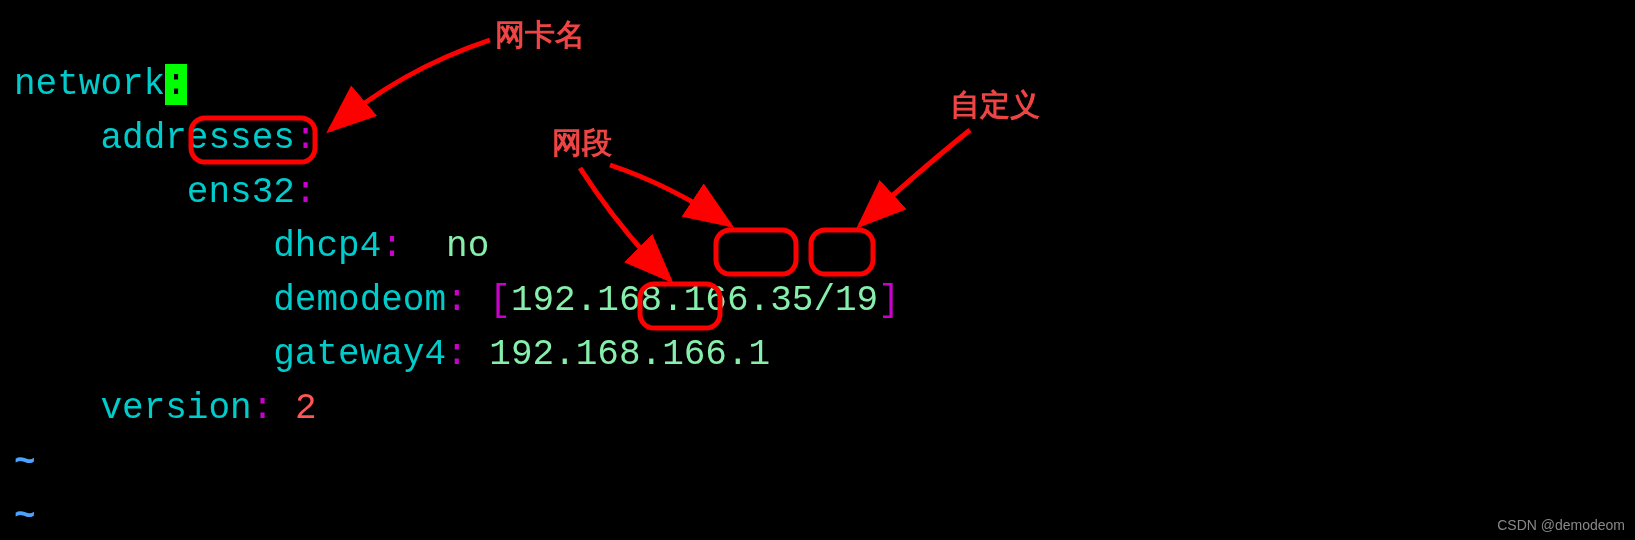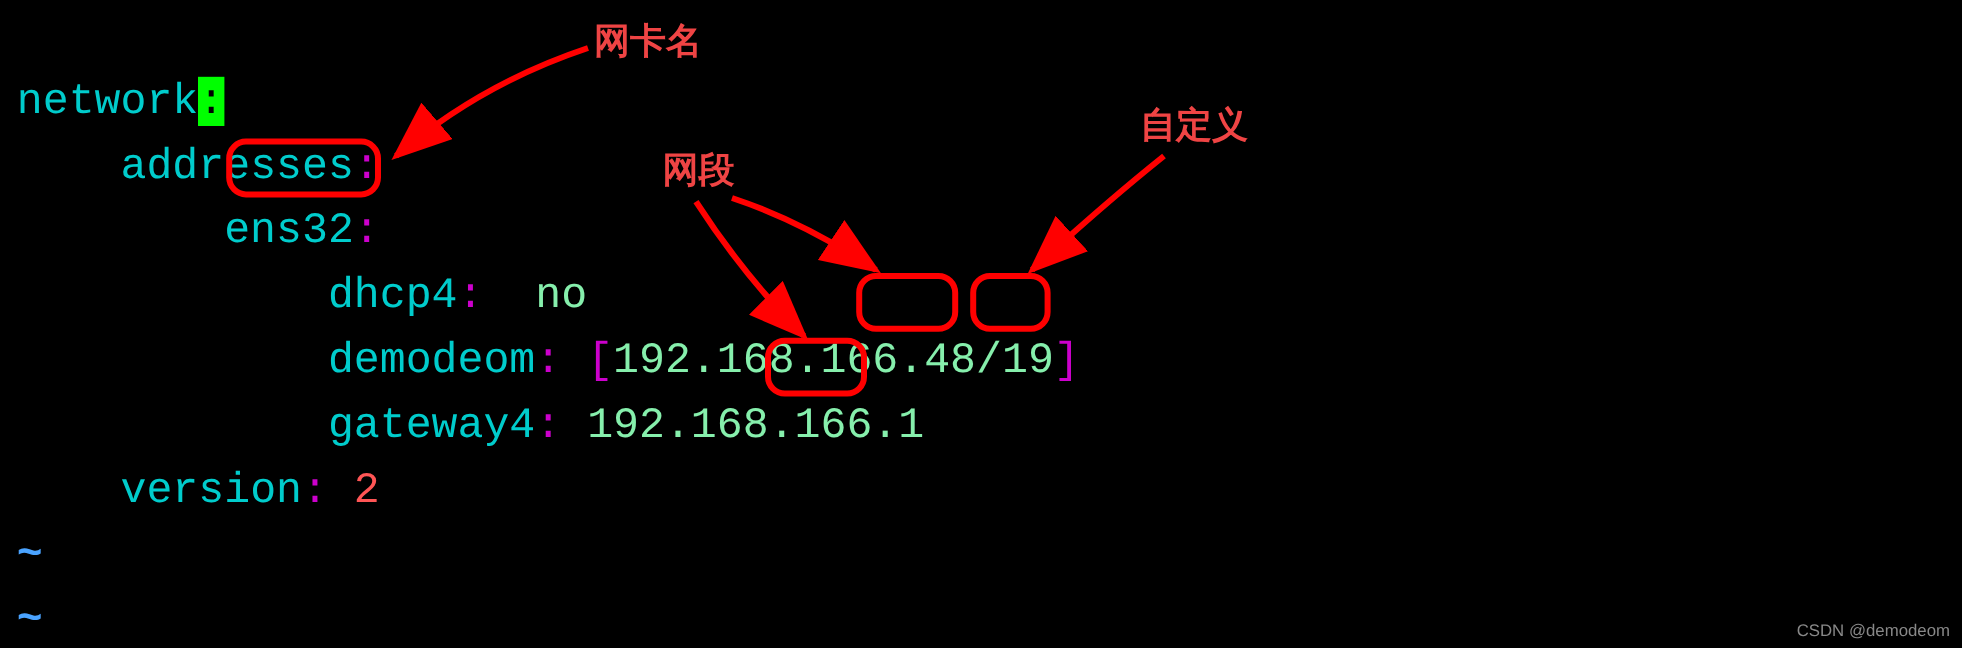--- a/index.html
+++ b/index.html
@@ -55,21 +55,21 @@
   }
 </style>
 </head>
 <body>
 
 <div class="code">
 <span class="key">network</span><span class="cursor">:</span>
     <span class="key">addresses</span><span class="colon">:</span>
         <span class="key">ens32</span><span class="colon">:</span>
             <span class="key">dhcp4</span><span class="colon">:</span>  <span class="plain">no</span>
-            <span class="key">demodeom</span><span class="colon">:</span> <span class="bracket">[</span><span class="plain">192.168.</span><span class="plain">166</span><span class="plain">.</span><span class="plain">48</span><span class="plain">/19</span><span class="bracket">]</span>
+            <span class="key">demodeom</span><span class="colon">:</span> <span class="bracket">[</span><span class="plain">192.168.</span><span class="plain">166</span><span class="plain">.</span><span class="plain">35</span><span class="plain">/19</span><span class="bracket">]</span>
             <span class="key">gateway4</span><span class="colon">:</span> <span class="plain">192.168.</span><span class="plain">166</span><span class="plain">.1</span>
     <span class="key">version</span><span class="colon">:</span> <span class="num">2</span>
 <span class="tilde">~</span>
 <span class="tilde">~</span>
 </div>
 
 <div class="annotation" style="left:495px; top:12px;">网卡名</div>
 <div class="annotation" style="left:552px; top:120px;">网段</div>
 <div class="annotation" style="left:950px; top:82px;">自定义</div>
 

